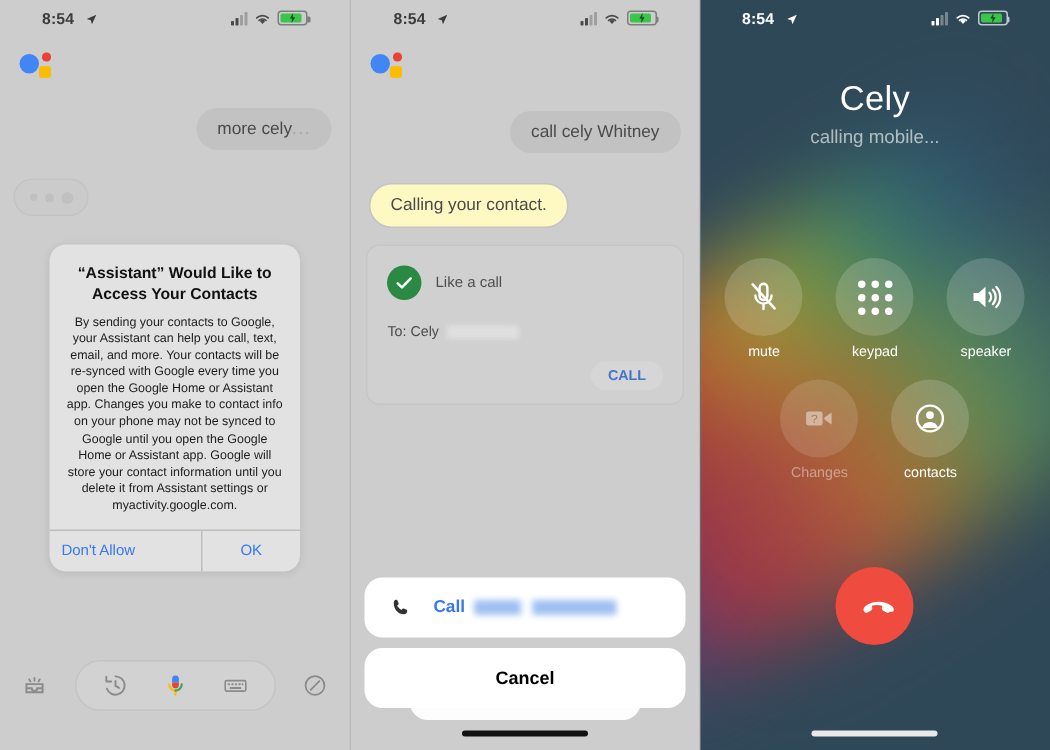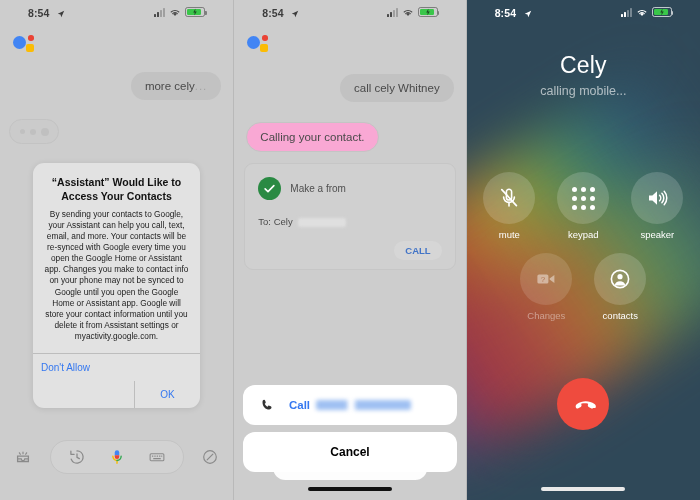--- a/index.html
+++ b/index.html
@@ -57,21 +57,21 @@
   
   .bubble-user {
     position: absolute; right: 12px;
     background: #c2c2c2; color: #4a4a4a;
     border-radius: 16px; padding: 8px 14px;
     font-size: 11.5px; white-space: nowrap;
   }
   .faded-dots { color: rgba(120,120,120,.40); letter-spacing: 1px; }
   .bubble-asst {
     position: absolute; left: 12px;
-    background: #f9a8d4; color: #4a4a4a;
+    background: #fef9c3; color: #4a4a4a;
     border: 1px solid #c4c4c4;
     border-radius: 16px; padding: 8px 13px;
     font-size: 11.5px; white-space: nowrap;
   }
   .typing {
     position:absolute; left: 9px; top: 119px;
     width: 50px; height: 25px; border-radius: 14px;
     background: #cbcbcb; border: 1px solid #c3c3c3;
     display:flex; align-items:center; justify-content:center; gap:5px;
   }
@@ -87,21 +87,21 @@
     box-shadow: 0 1px 6px rgba(0,0,0,.10);
     overflow: hidden; text-align: center;
   }
   .dlg-body { padding: 13px 11px 11px; }
   .dlg-title { font-size: 10.5px; font-weight: bold; color: #111; line-height: 1.3; }
   .dlg-msg { font-size: 8.3px; color: #1c1c1c; line-height: 1.33; margin-top: 6px; }
   .dlg-actions { display: flex; border-top: .7px solid #bdbdbd; gap: 36px; }
   .dlg-btn {
     flex: 1; padding: 8px 2px; font-size: 10px; color: #3578f0; cursor: pointer;
   }
-  .dlg-btn + .dlg-btn { border-left: .7px solid #bdbdbd; margin-top: 27px; }
+  .dlg-btn + .dlg-btn { border-left: .7px solid #bdbdbd; }
 
   
   .toolbar { position: absolute; left: 0; right: 0; bottom: 20px; height: 46px;
              display: flex; align-items: center; justify-content: space-between; padding: 0 14px; }
   .pill {
     display: flex; align-items: center; gap: 22px;
     padding: 7px 17px; border-radius: 22px; border: 1px solid #c4c4c4;
     background: rgba(255,255,255,.10);
   }
   .ticon { width: 18px; height: 18px; display: block; }
@@ -357,21 +357,21 @@
       <span>Calling your contact.</span>
     </div>
 
     <div class="card">
       <div class="card-row">
         <span class="check">
           <svg viewBox="0 0 24 24" width="15" height="15">
               <path d="M5 12.6 L9.6 17 L19 7.4" fill="none" stroke="#fff" stroke-width="2.6" stroke-linecap="round" stroke-linejoin="round"></path>
             </svg>
         </span>
-        <span class="card-title">Make a from</span>
+        <span class="card-title">Like a call</span>
       </div>
       <div class="card-to">
         <span>To: Cely</span><span class="redact"></span>
       </div>
       <div class="card-cta">
         <span class="cta-btn">CALL</span>
       </div>
     </div>
 
     <div class="sheet">

